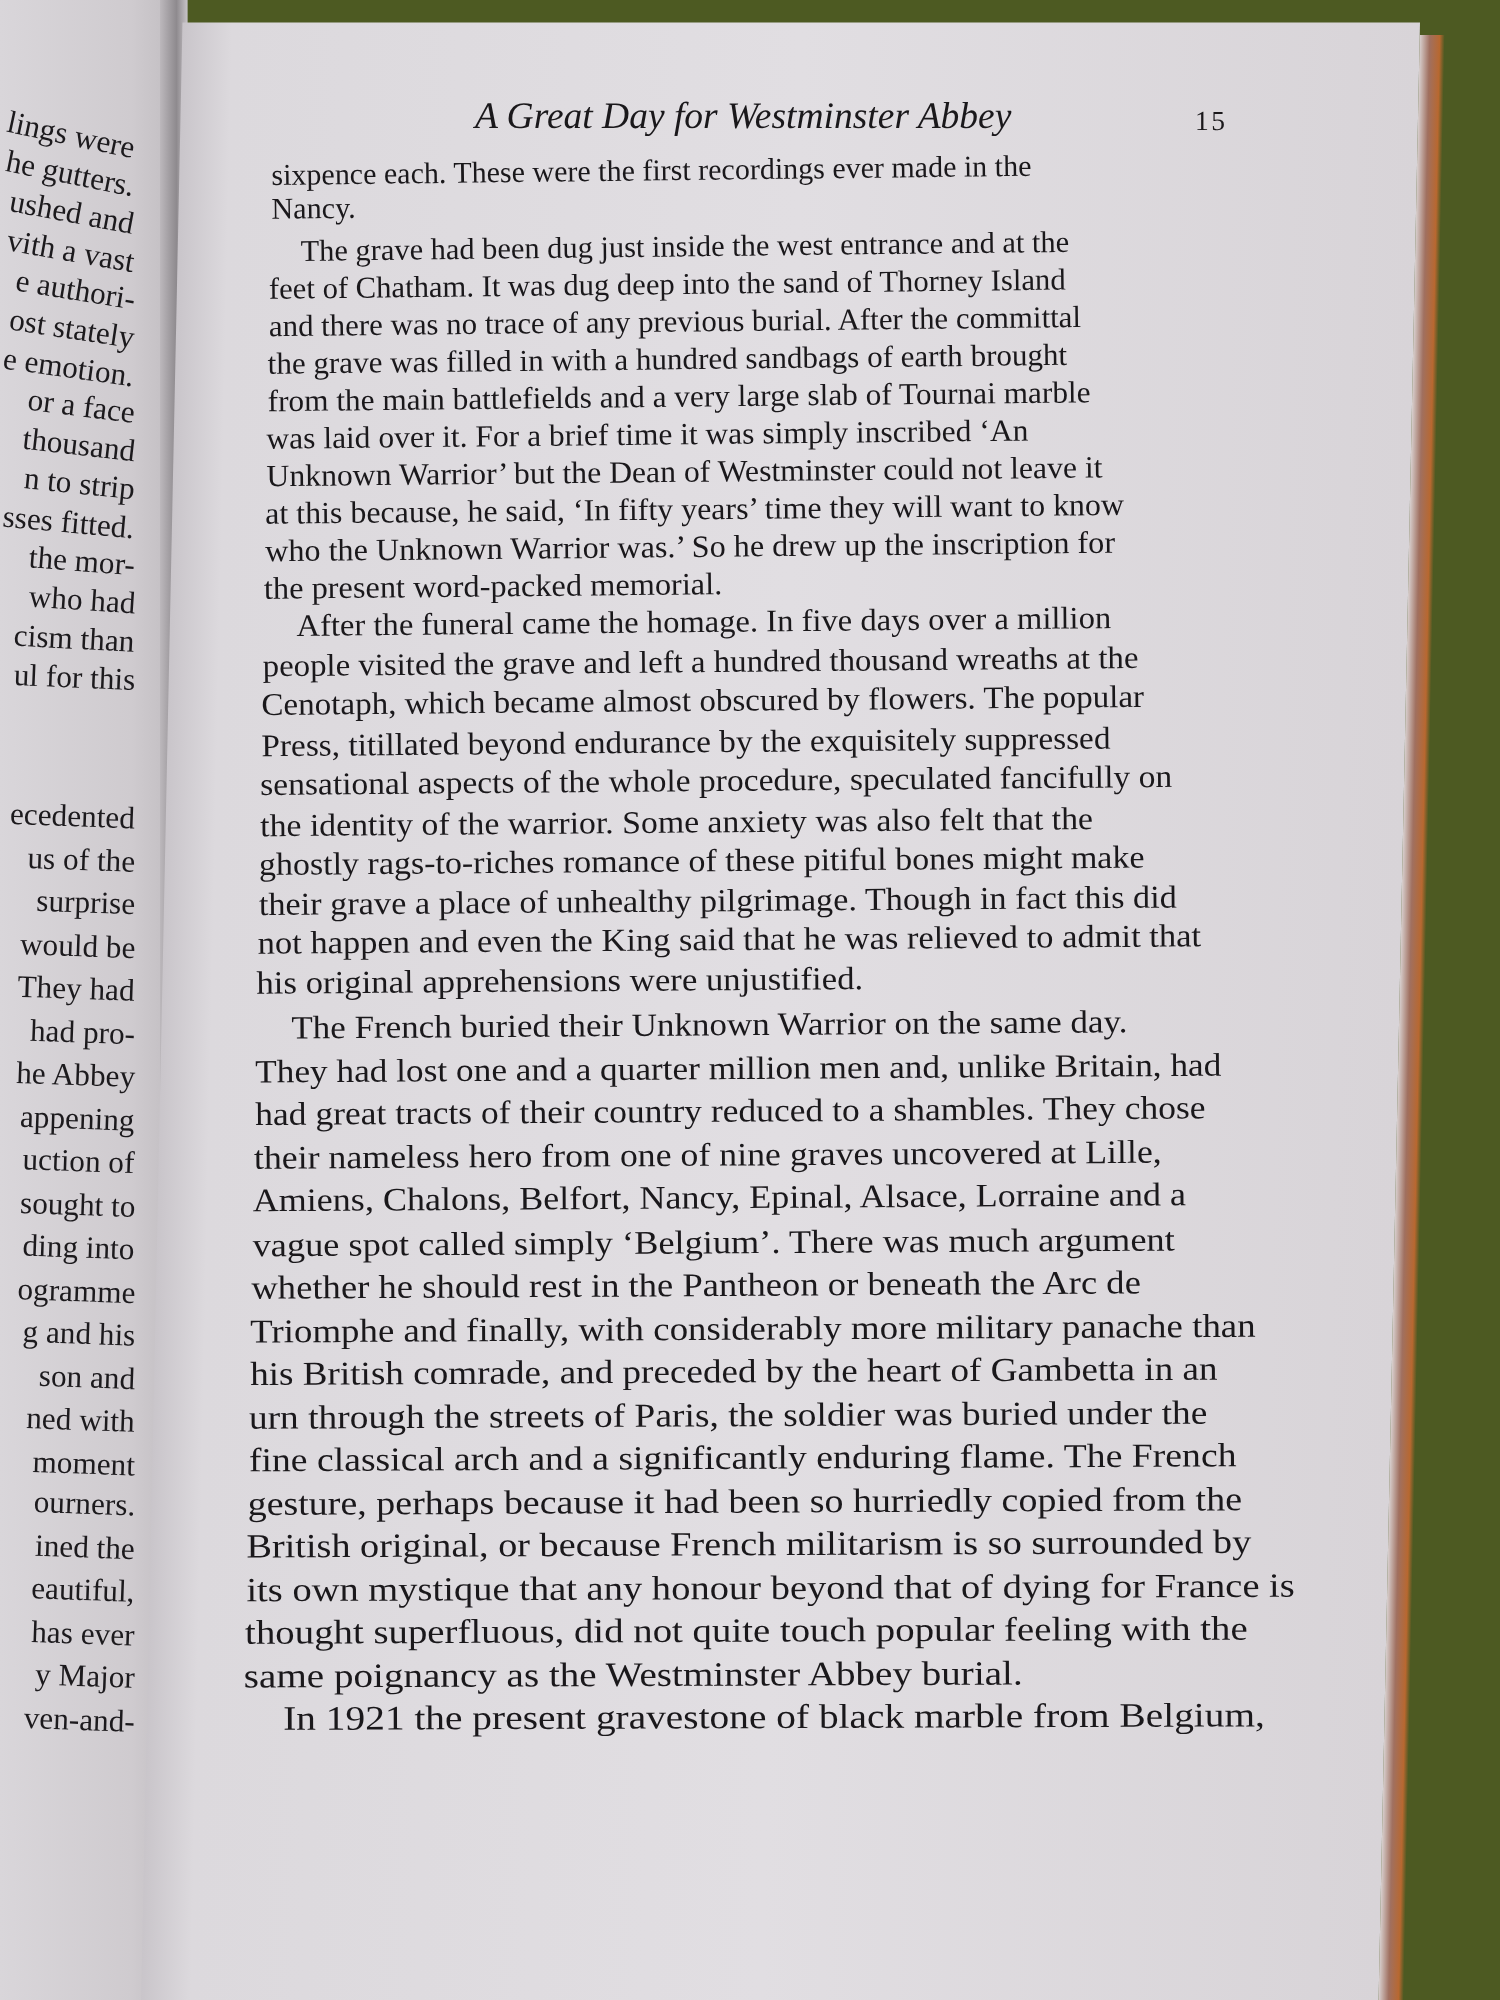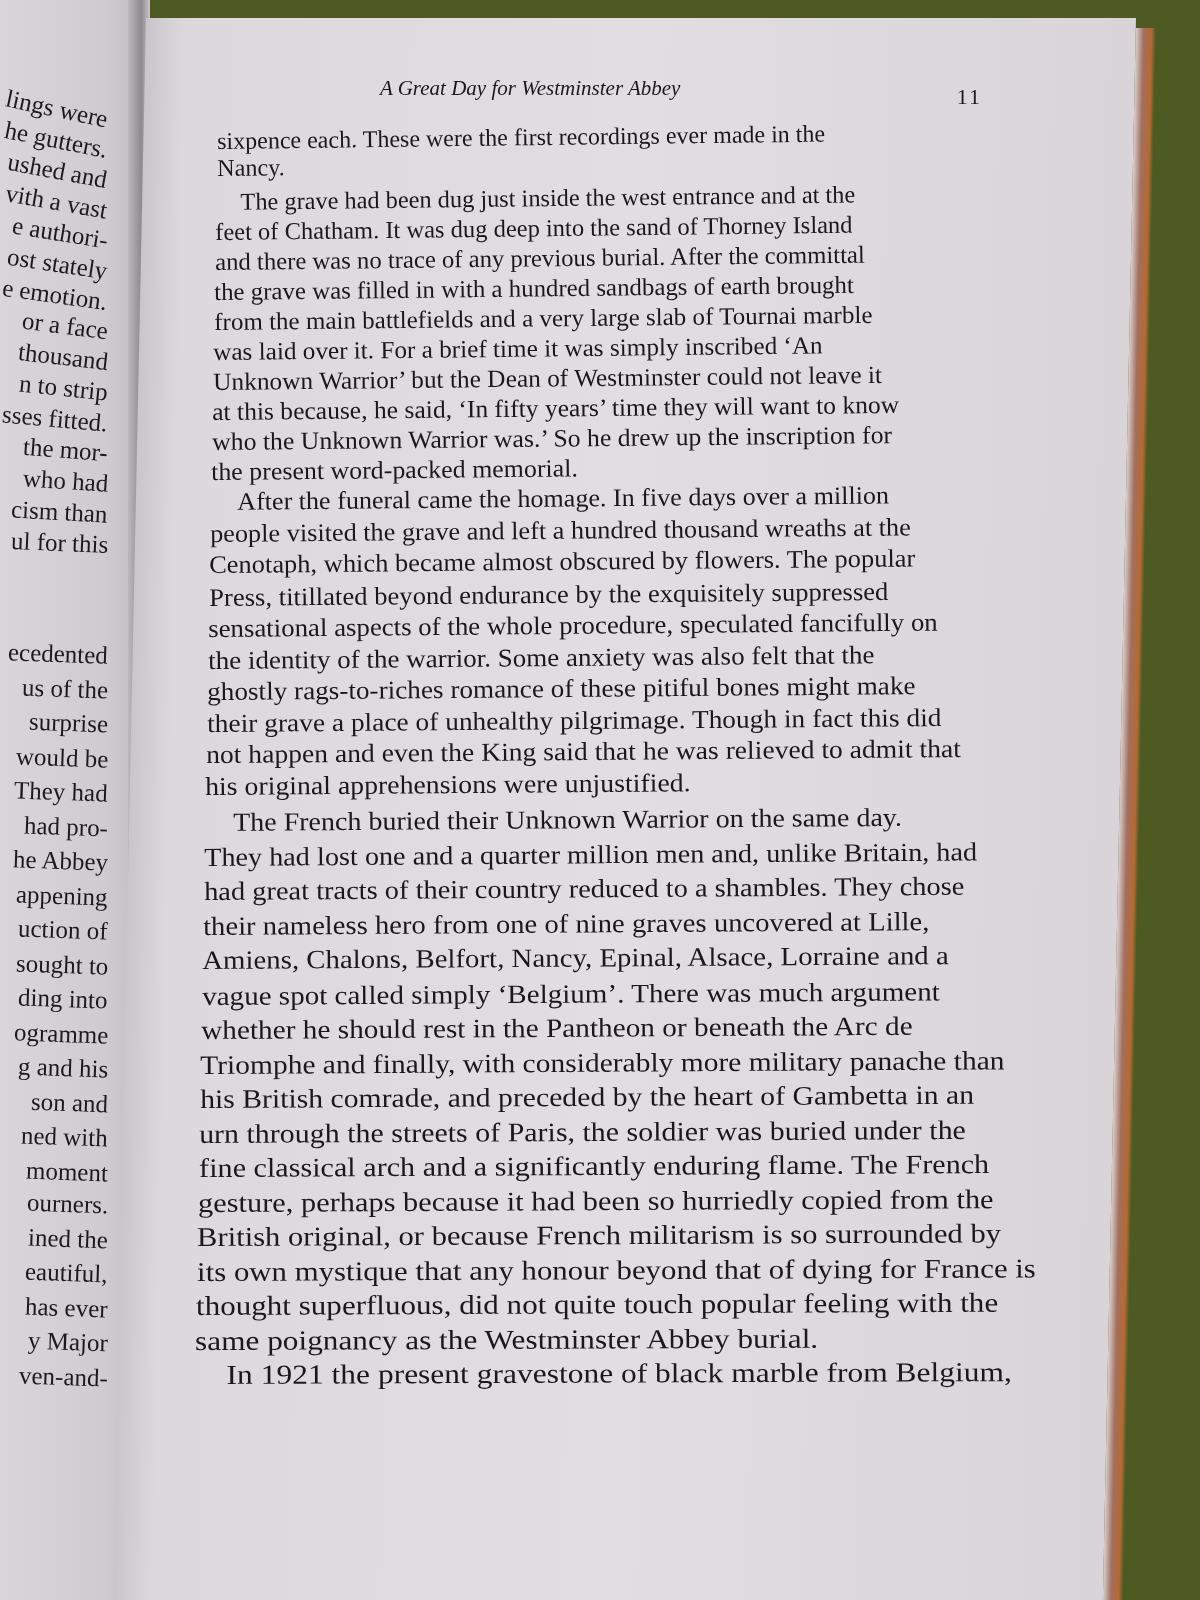--- a/index.html
+++ b/index.html
@@ -3,21 +3,21 @@
 <meta charset="utf-8">
 <style>
   html,body{margin:0;padding:0;}
   body{width:1200px;height:1600px;overflow:hidden;background:#4d5a22;position:relative;font-family:"Liberation Serif","DejaVu Serif",serif;}
   .left-page{position:absolute;left:0;top:0;width:150px;height:1600px;background:linear-gradient(90deg,#d9d6da 0%,#cfcbcf 70%,#bdb9bd 100%);overflow:hidden;}
   .left-gutter{position:absolute;left:128px;top:0;width:22px;height:1600px;background:linear-gradient(90deg,#bcb8bc,#8e8a8e 60%,#c8c4c8);}
   .left-line{position:absolute;right:42px;white-space:nowrap;font-size:25px;color:#1c1a1d;text-align:right;}
   .right-page{position:absolute;left:146px;top:18px;width:990px;height:1600px;background:linear-gradient(90deg,#c9c5ca 0%,#dcd9dd 4%,#e1dee2 50%,#d8d4d8 100%);transform:skewX(-1.2deg);transform-origin:top left;}
   .page-edge{position:absolute;right:-20px;top:10px;width:20px;height:1600px;background:linear-gradient(90deg,#d8d0cf,#a07060 40%,#b86830 80%,#4d5a22);}
   .header{position:absolute;left:230px;top:50px;width:740px;height:40px;}
-  .running-title{position:absolute;left:150px;top:26px;font-style:italic;font-size:21px;color:#1a181b;white-space:nowrap;}
+  .running-title{position:absolute;left:150px;top:26px;font-style:italic;font-size:30px;color:#1a181b;white-space:nowrap;}
   .page-number{position:absolute;right:-12px;top:34px;font-size:22px;color:#1a181b;letter-spacing:2px;}
   .body-text{position:absolute;left:0;top:0;}
   .line{position:absolute;white-space:nowrap;font-size:25.5px;color:#1a181b;}
 </style>
 </head>
 <body>
 
 <div class="left-page">
   <div id="left-lines">
       <div class="left-line" style="top: 95px; transform: rotate(12deg);">lings were</div>
@@ -60,21 +60,21 @@
     </div>
   <div class="left-gutter"></div>
 </div>
 
 <div class="right-page">
   <div class="page-edge"></div>
 </div>
 
 <div class="header">
   <span class="running-title">A Great Day for Westminster Abbey</span>
-  <span class="page-number">11</span>
+  <span class="page-number">15</span>
 </div>
 
 <div class="body-text" id="body-lines">
     <div class="line" style="top: 128px; left: 217px; font-size: 24px; transform: rotate(-0.7deg) scaleX(1); transform-origin: left top;">sixpence each. These were the first recordings ever made in the</div>
     <div class="line" style="top: 155px; left: 216.514px; font-size: 24.0756px; transform: rotate(-0.6892deg) scaleX(1.00324); transform-origin: left top;">Nancy.</div>
     <div class="line" style="top: 188px; left: 215.92px; font-size: 24.168px; transform: rotate(-0.676deg) scaleX(1.0072); transform-origin: left top;"> The grave had been dug just inside the west entrance and at the</div>
     <div class="line" style="top: 218px; left: 215.38px; font-size: 24.252px; transform: rotate(-0.664deg) scaleX(1.0108); transform-origin: left top;">feet of Chatham. It was dug deep into the sand of Thorney Island</div>
     <div class="line" style="top: 248px; left: 214.84px; font-size: 24.336px; transform: rotate(-0.652deg) scaleX(1.0144); transform-origin: left top;">and there was no trace of any previous burial. After the committal</div>
     <div class="line" style="top: 278px; left: 214.3px; font-size: 24.42px; transform: rotate(-0.64deg) scaleX(1.018); transform-origin: left top;">the grave was filled in with a hundred sandbags of earth brought</div>
     <div class="line" style="top: 308px; left: 213.76px; font-size: 24.504px; transform: rotate(-0.628deg) scaleX(1.0216); transform-origin: left top;">from the main battlefields and a very large slab of Tournai marble</div>

